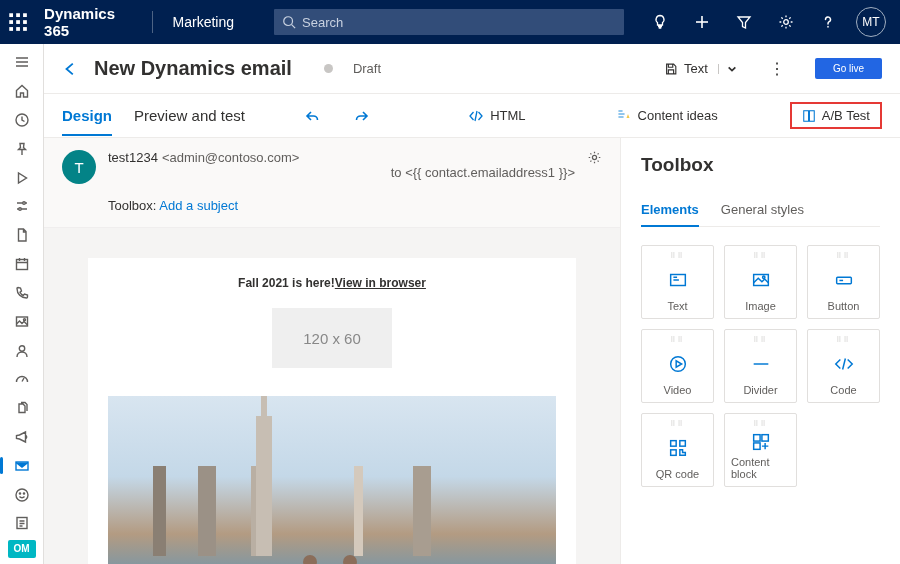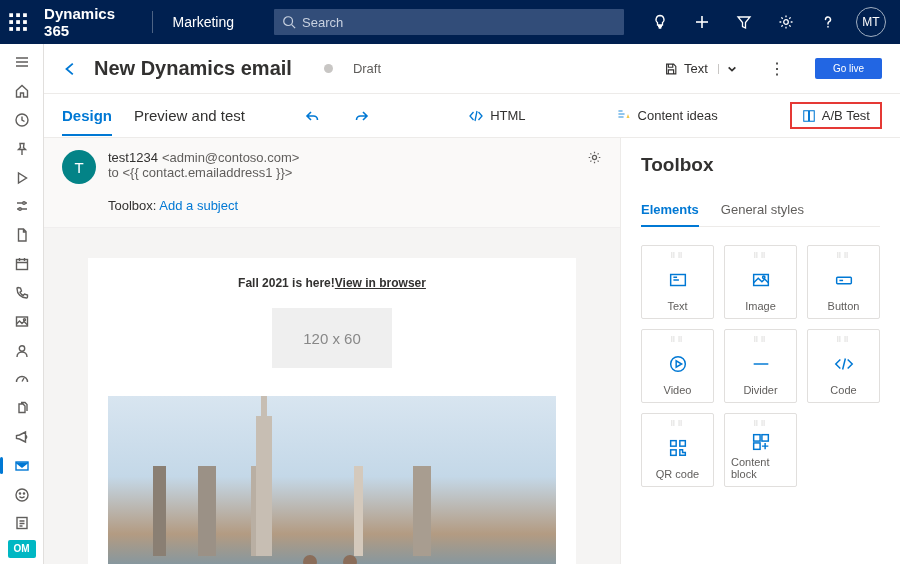--- a/index.html
+++ b/index.html
@@ -173,21 +173,21 @@
     }
     .sender-avatar {
       width:34px; height:34px; border-radius:50%;
       background:#038387;
       color:#fff; display:flex; align-items:center; justify-content:center;
       font-size:15px;
     }
     .email-meta { flex:1; font-size:13px; color:#323130; }
     .email-meta .from-line { display:flex; gap:4px; }
     .from-addr { color:#605e5c; }
-    .to-line { color:#605e5c; }
+    .to-line { color:#605e5c;text-align:right; }
     .gear-small { color:#605e5c; cursor:pointer;}
     .gear-small svg { width:15px; height:15px; fill:none; stroke:#605e5c; stroke-width:1.3; }
     .subject-line {
       padding:4px 18px 14px 64px;
       font-size:13px;
       background:#faf9f8;
       border-bottom:1px solid #f0eeee;
     }
     .subject-line a { color:#0078d4; cursor:pointer; text-decoration:none; }
     .canvas-scroll {

